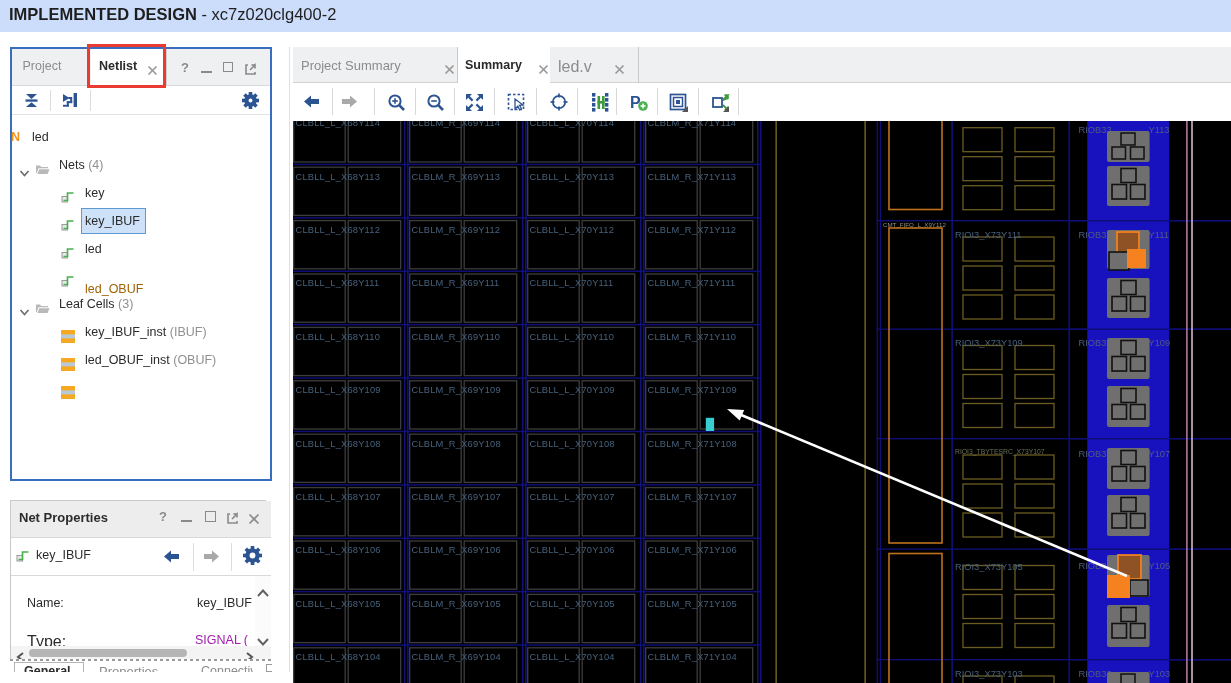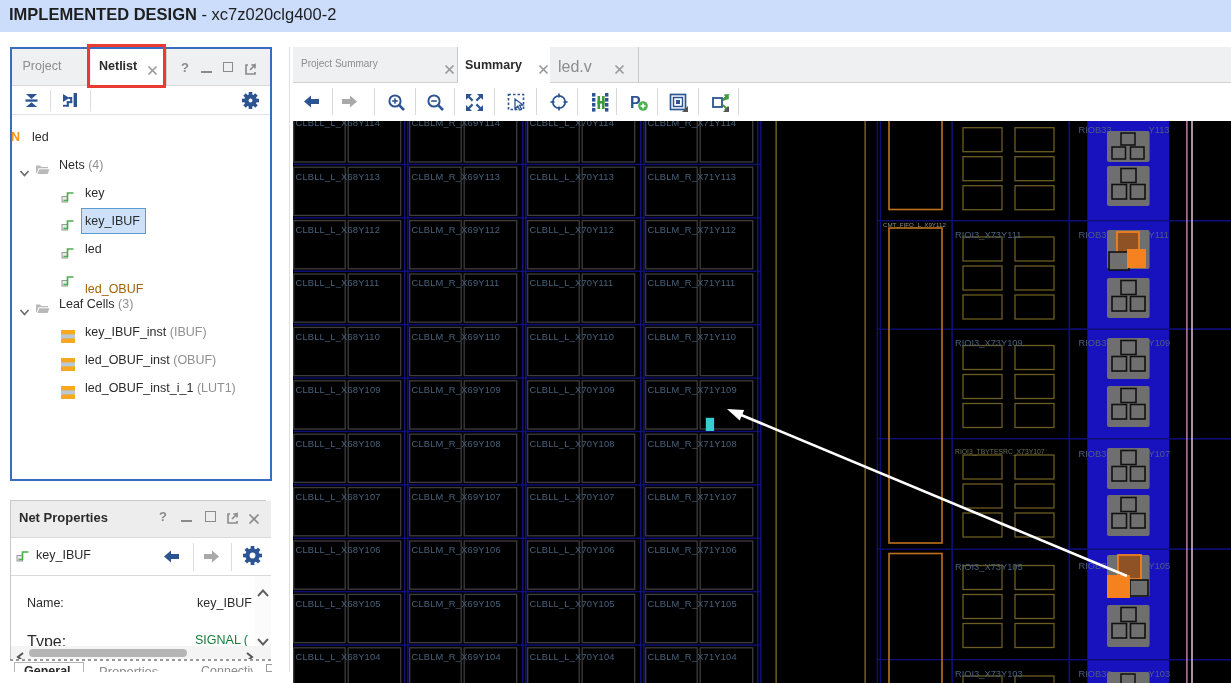--- a/index.html
+++ b/index.html
@@ -133,21 +133,20 @@
         <rect x="0" y="0" width="14" height="13" fill="#f6a821"></rect>
         <rect x="0" y="4.4" width="14" height="4" fill="#b9c9d9"></rect>
       </svg></span>
     <span style="position:absolute;left:85px;top:0;color:#2b2b2b">led_OBUF_inst <span class="gr">(OBUF)</span></span>
   </div>
 <div class="trow" style="top:375px">
     <span style="position:absolute;left:61px;top:7px;width:14px;height:13px"><svg width="14" height="13" viewBox="0 0 14 13" style="">
         <rect x="0" y="0" width="14" height="13" fill="#f6a821"></rect>
         <rect x="0" y="4.4" width="14" height="4" fill="#b9c9d9"></rect>
       </svg></span>
-    <span style="position:absolute;left:85px;top:0;color:#2b2b2b">led_OBUF_inst_i_1 <span class="gr">(LUT1)</span></span>
   </div>
 
 <div class="abs" style="left:87px;top:44px;width:79px;height:44px;border:3px solid #e93b32;z-index:30"></div>
 
 <div class="abs" style="left:10px;top:500px;width:256px;height:160px;border:1px solid #c9c9c9;border-bottom:none;background:#fff">
   <div class="abs" style="left:0;top:0;width:260px;height:37px;background:#ededed;border-bottom:1px solid #d9d9d9">
     <span class="abs" style="left:8px;top:9px;font-size:13px;font-weight:bold;color:#2b2b2b">Net Properties</span>
     <span class="abs" style="left:148px;top:8px"><svg width="14" height="14" viewBox="0 0 14 14" style="">
           <text x="0" y="12" font-family="&quot;Liberation Sans&quot;, sans-serif" font-size="13" font-weight="bold" fill="#8a8a8a">?</text>
         </svg></span>
@@ -187,21 +186,21 @@
           <rect x="7.7" y="0.0" width="3.6" height="4.4" fill="#2d5492" transform="rotate(270 9.5 9.5)"></rect>
           <rect x="7.7" y="0.0" width="3.6" height="4.4" fill="#2d5492" transform="rotate(315 9.5 9.5)"></rect>
           <circle cx="9.5" cy="9.5" r="7.2" fill="#2d5492"></circle>
           <circle cx="9.5" cy="9.5" r="2.9" fill="#fff"></circle>
         </svg></span>
   </div>
   <div class="abs" style="left:0;top:75px;width:244px;height:70px;overflow:hidden;background:#fff">
     <span class="abs" style="left:16px;top:20px;font-size:12.5px;color:#2b2b2b">Name:</span>
     <span class="abs" style="left:186px;top:20px;font-size:12.5px;color:#2b2b2b">key_IBUF</span>
     <span class="abs" style="left:16px;top:57px;font-size:16px;color:#2b2b2b">Type:</span>
-    <span class="abs" style="left:184px;top:57px;font-size:12.5px;color:#15803d">SIGNAL (</span>
+    <span class="abs" style="left:184px;top:57px;font-size:12.5px;color:#a21caf">SIGNAL (</span>
   </div>
   <div class="abs" style="left:244px;top:75px;width:16px;height:70px;background:#fbfbfb">
     <span class="abs" style="left:2px;top:7px"><svg width="12" height="8" viewBox="0 0 12 8" style="">
           <polyline points="1,7 6,1.5 11,7" fill="none" stroke="#606060" stroke-width="1.9"></polyline>
         </svg></span>
     <span class="abs" style="left:2px;top:56px"><svg width="12" height="8" viewBox="0 0 12 8" style="">
           <polyline points="1,1 6,6.5 11,1" fill="none" stroke="#606060" stroke-width="1.9"></polyline>
         </svg></span>
   </div>
   <div class="abs" style="left:0;top:145px;width:260px;height:13px;background:#f4f4f4">
@@ -219,21 +218,21 @@
   <span class="abs" style="left:4px;top:1px;width:70px;height:14px;background:#fff;border:1px solid #b5b5b5"></span>
   <span class="abs" style="left:14px;top:3px;font-size:12.5px;font-weight:bold;color:#2b2b2b">General</span>
   <span class="abs" style="left:89px;top:3px;font-size:13px;color:#8c8c8c">Properties</span>
   <span class="abs" style="left:191px;top:3px;width:52px;overflow:hidden;white-space:nowrap;font-size:12.5px;color:#8c8c8c">Connectivity</span>
   <span class="abs" style="left:256px;top:3px;width:8px;height:8px;border:1.4px solid #9a9a9a"></span>
 </div>
 
 <div class="abs" style="left:289px;top:47px;width:1px;height:625px;background:#e0e0e0"></div>
 
 <div class="abs" style="left:293px;top:47px;width:938px;height:36px;background:#eef0f1;border-bottom:1px solid #d2d2d2">
-  <span class="abs" style="left:8px;top:11px;font-size:10px;color:#8c8c8c">Project Summary</span>
+  <span class="abs" style="left:8px;top:11px;font-size:13px;color:#8c8c8c">Project Summary</span>
   <span class="abs" style="left:151px;top:14px"><svg width="11" height="11" viewBox="0 0 11 11" style="">
         <line x1="1.5" y1="1.5" x2="9.5" y2="9.5" stroke="#9a9a9a" stroke-width="1.7"></line>
         <line x1="9.5" y1="1.5" x2="1.5" y2="9.5" stroke="#9a9a9a" stroke-width="1.7"></line>
       </svg></span>
   <span class="abs" style="left:164px;top:0;width:1px;height:36px;background:#c9c9c9"></span>
   <span class="abs" style="left:165px;top:0;width:92px;height:36px;background:#fff"></span>
   <span class="abs" style="left:172px;top:11px;font-size:12.5px;font-weight:bold;color:#2b2b2b">Summary</span>
   <span class="abs" style="left:245px;top:14px"><svg width="11" height="11" viewBox="0 0 11 11" style="">
         <line x1="1.5" y1="1.5" x2="9.5" y2="9.5" stroke="#9a9a9a" stroke-width="1.7"></line>
         <line x1="9.5" y1="1.5" x2="1.5" y2="9.5" stroke="#9a9a9a" stroke-width="1.7"></line>

